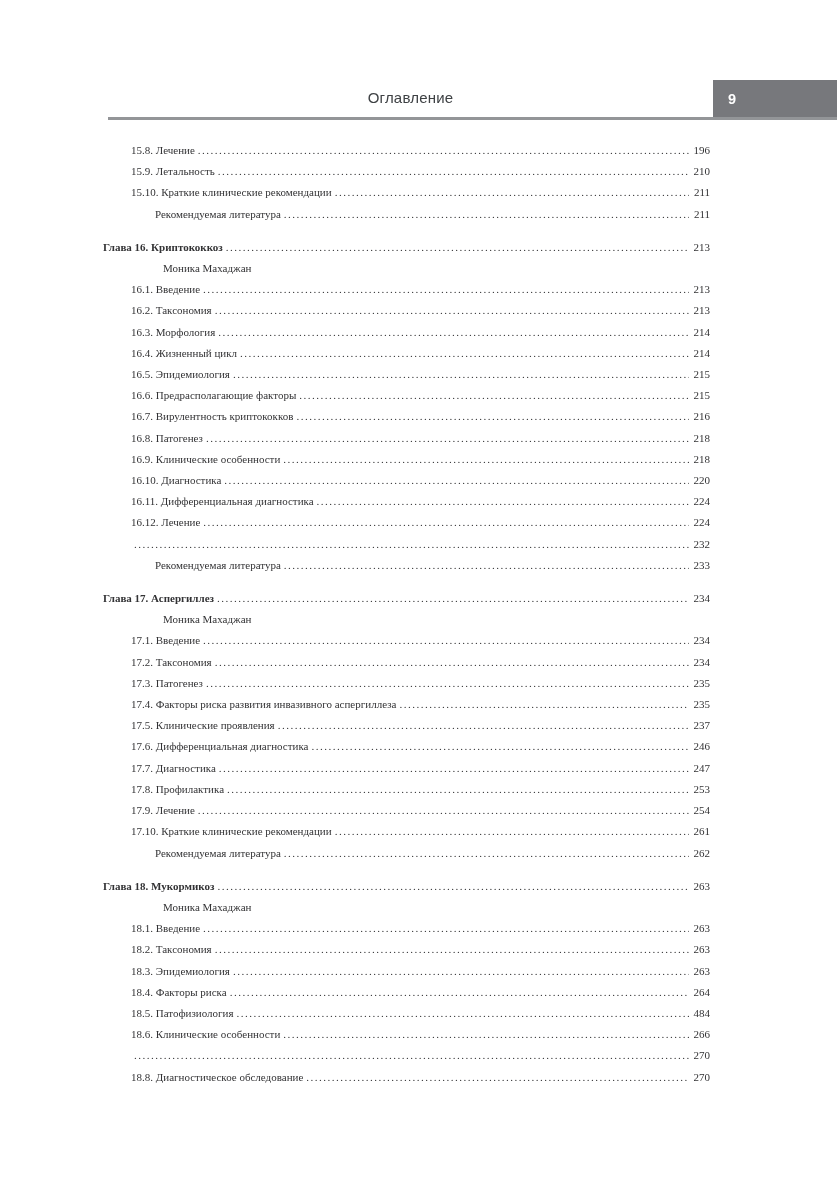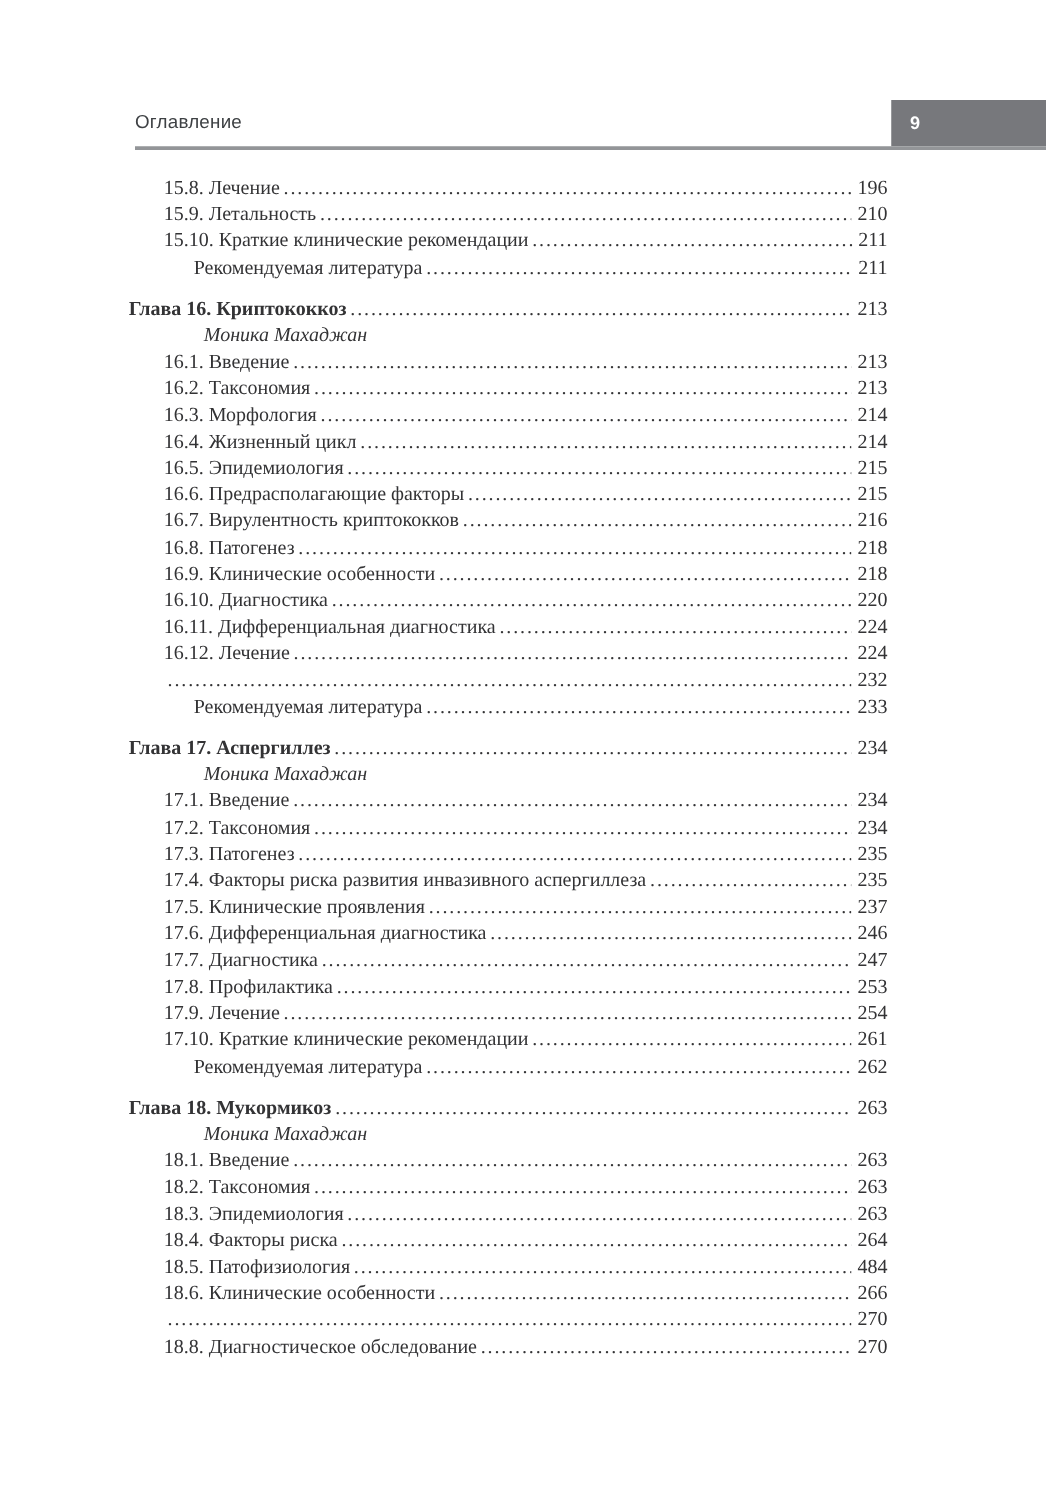--- a/index.html
+++ b/index.html
@@ -10,20 +10,21 @@
     background: #ffffff;
     overflow: hidden;
     font-family: "Liberation Serif", serif;
   }
   
   .header-title {
     position: absolute;
     top: 89px;
     left: 108px;
     width: 605px;
+    text-align: center;
     font-family: "Liberation Sans", sans-serif;
     font-size: 15px;
     color: #3e4144;
     letter-spacing: 0.2px;
   }
   .page-badge {
     position: absolute;
     top: 80px;
     right: 0;
     width: 124px;
@@ -43,30 +44,30 @@
     left: 108px;
     right: 0;
     height: 3px;
   }
   
   .toc {
     position: absolute;
     top: 140px;
     left: 103px;
     width: 607px;
-    font-size: 16px;
+    font-size: 11px;
     line-height: 21.2px;
     color: #333335;
   }
   .row { display: flex; align-items: baseline; }
   .row.chapter { margin-top: 12px; text-align: right; }
   .row.chapter .label { font-weight: bold; }
   .row.entry { padding-left: 28px; }
   .row.literature { padding-left: 52px; }
-  .row.author { padding-left: 60px; font-style: italic; }
+  .row.author { padding-left: 60px; }
   .label { white-space: nowrap; }
   .leader {
     flex: 1 1 auto;
     overflow: hidden;
     white-space: nowrap;
     margin: 0 5px 0 3px;
   }
   .leader::after {
     content: "..................................................................................................................................................................";
     letter-spacing: 1.5px;

